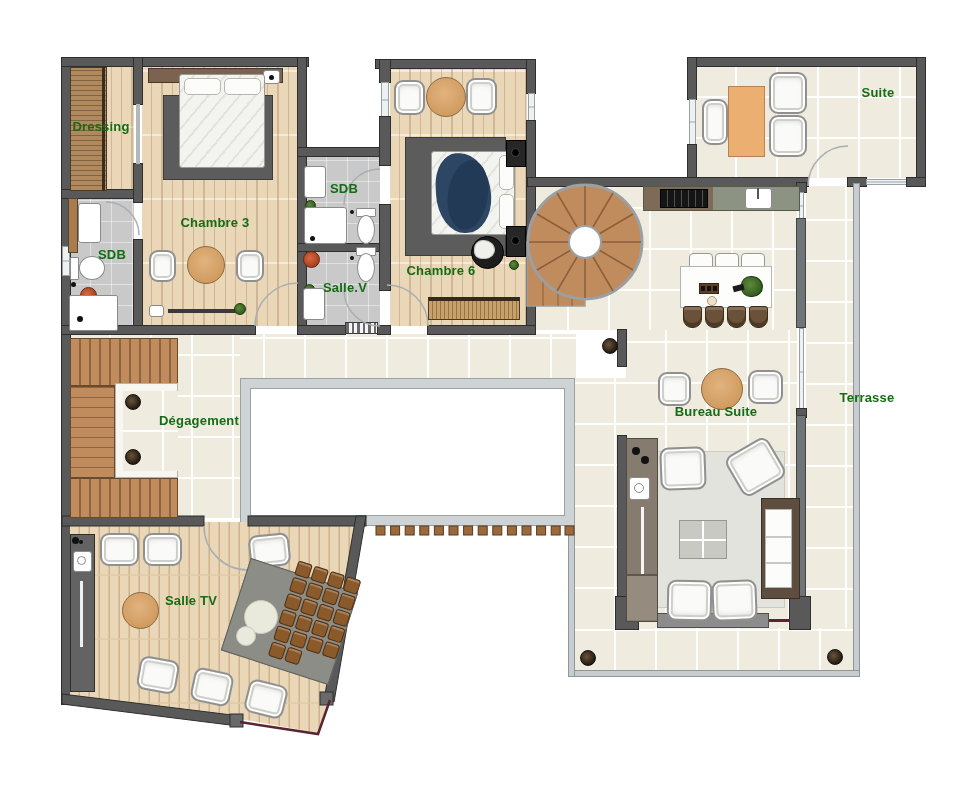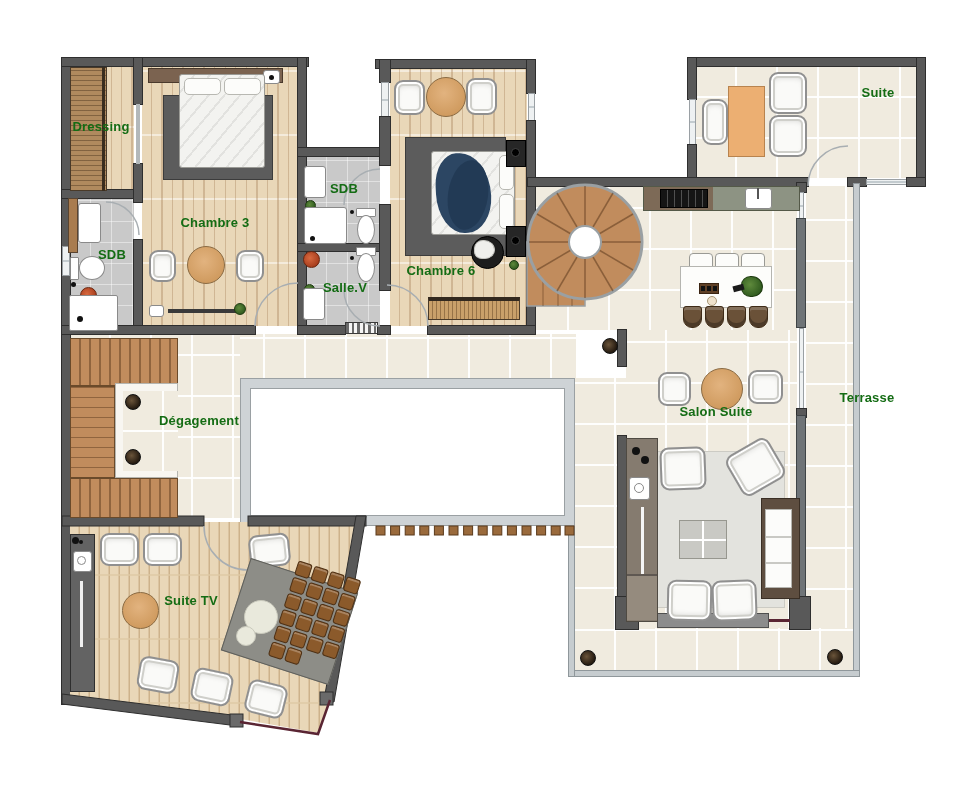--- a/index.html
+++ b/index.html
@@ -353,17 +353,17 @@
   <div class="spot" style="left:827px;top:649px;"></div>
 
   <div class="lbl" style="left:101px;top:126px;">Dressing</div>
   <div class="lbl" style="left:215px;top:222px;">Chambre 3</div>
   <div class="lbl" style="left:112px;top:254px;">SDB</div>
   <div class="lbl" style="left:344px;top:188px;">SDB</div>
   <div class="lbl" style="left:345px;top:287px;">Salle.V</div>
   <div class="lbl" style="left:441px;top:270px;">Chambre 6</div>
   <div class="lbl" style="left:878px;top:92px;">Suite</div>
   <div class="lbl" style="left:199px;top:420px;">Dégagement</div>
-  <div class="lbl" style="left:716px;top:411px;">Salon Suite</div>
+  <div class="lbl" style="left:716px;top:411px;">Bureau Suite</div>
   <div class="lbl" style="left:831px;top:397px;margin-left:36px;">Terrasse</div>
-  <div class="lbl" style="left:191px;top:600px;">Suite TV</div>
+  <div class="lbl" style="left:191px;top:600px;">Salle TV</div>
 
 </div>
 
 </body></html>

